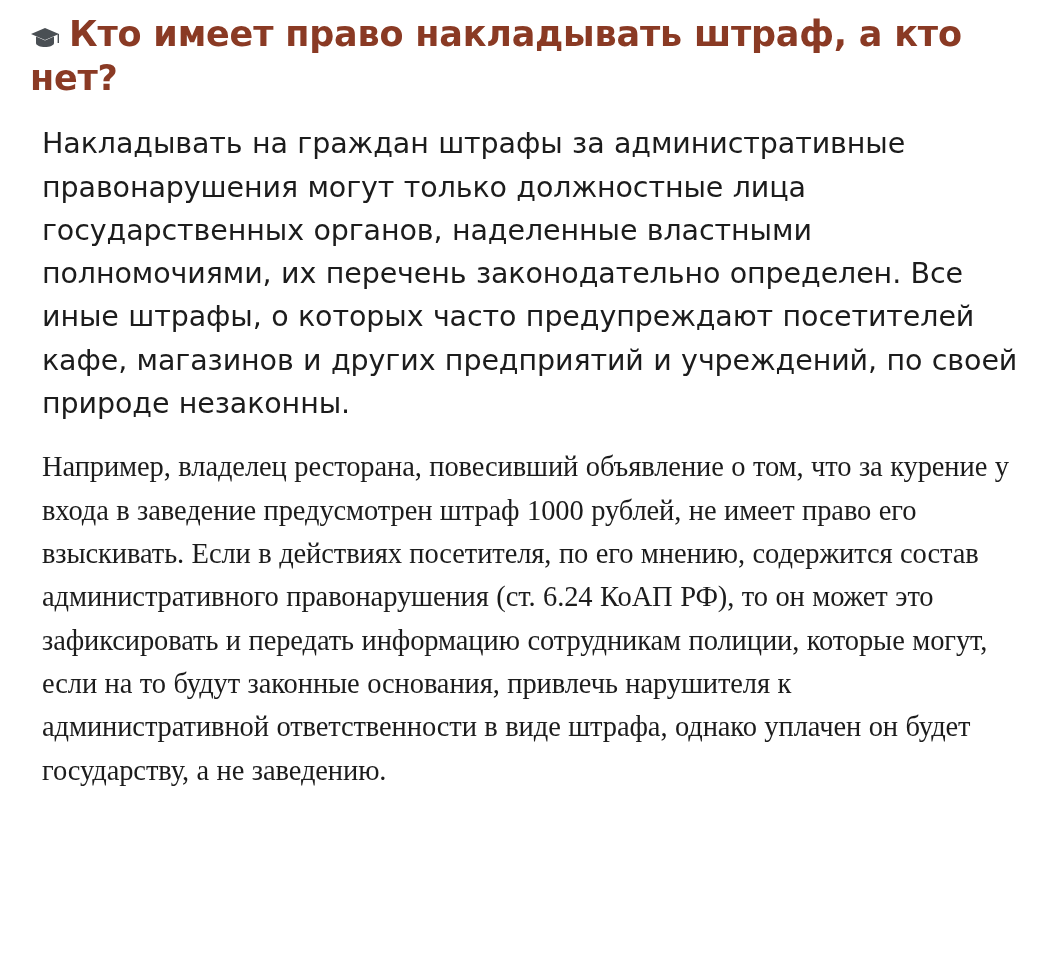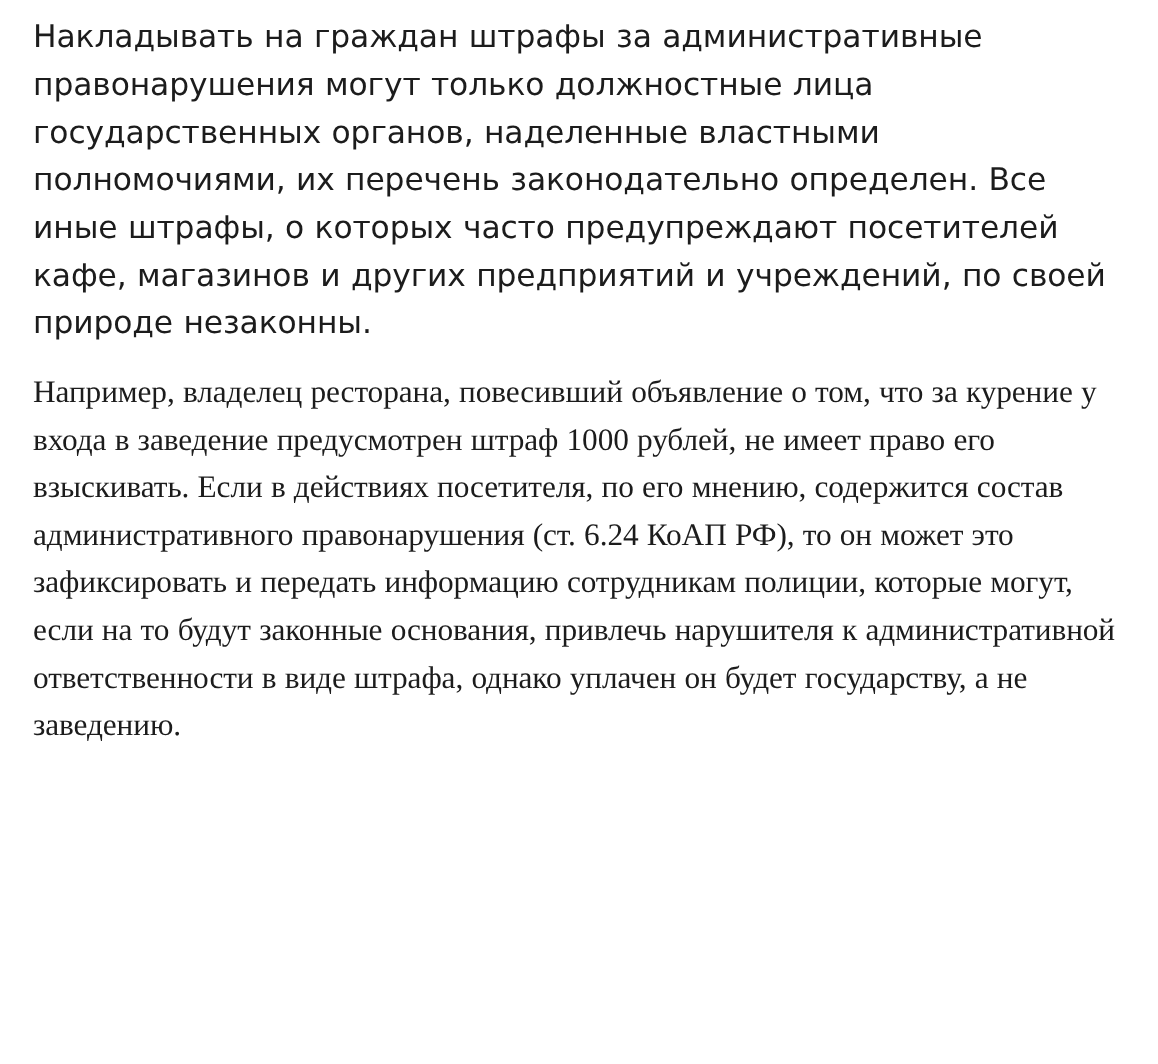--- a/index.html
+++ b/index.html
@@ -35,37 +35,46 @@
     margin-right: 9px;
     color: #444a4e;
   }
   .title-icon svg {
     display: block;
   }
   .title-text {
     display: inline;
   }
   .article-body p {
-    margin: 0 0 20px 0;
+    margin: 0 0 20px 12px;
     font-family: "DejaVu Sans", sans-serif;
     font-size: 28.5px;
     line-height: 1.52;
     color: #1c1c1c;
     letter-spacing: -0.1px;
     word-spacing: 0.5px;
   }
   .article-body p:last-child {
     margin-bottom: 0;
     font-family: Liberation Serif, serif;
   }
 </style>
 </head>
 <body>
 
 <div class="page">
 
+  <h1 class="article-title">
+    <span class="title-icon">
+      <svg width="30" height="22" viewBox="0 0 30 22" aria-hidden="true">
+        <path d="M15 1 L29 7 L15 13 L1 7 Z" fill="#4a4f54"></path>
+        <path d="M6 9.5 L6 16 C6 18.5 10.5 20 15 20 C19.5 20 24 18.5 24 16 L24 9.5 L15 13.6 Z" fill="#4a4f54"></path>
+        <rect x="27.6" y="7" width="1.4" height="9" fill="#4a4f54"></rect>
+      </svg>
+    </span><span class="title-text">Кто имеет право накладывать штраф, а кто нет?</span>
+  </h1>
 
   <div class="article-body">
     <p>Накладывать на граждан штрафы за административные правонарушения могут только должностные лица государственных органов, наделенные властными полномочиями, их перечень законодательно определен. Все иные штрафы, о которых часто предупреждают посетителей кафе, магазинов и других предприятий и учреждений, по своей природе незаконны.</p>
     <p>Например, владелец ресторана, повесивший объявление о том, что за курение у входа в заведение предусмотрен штраф 1000 рублей, не имеет право его взыскивать. Если в действиях посетителя, по его мнению, содержится состав административного правонарушения (ст. 6.24 КоАП РФ), то он может это зафиксировать и передать информацию сотрудникам полиции, которые могут, если на то будут законные основания, привлечь нарушителя к административной ответственности в виде штрафа, однако уплачен он будет государству, а не заведению.</p>
   </div>
 
 </div>
 
 </body></html>

